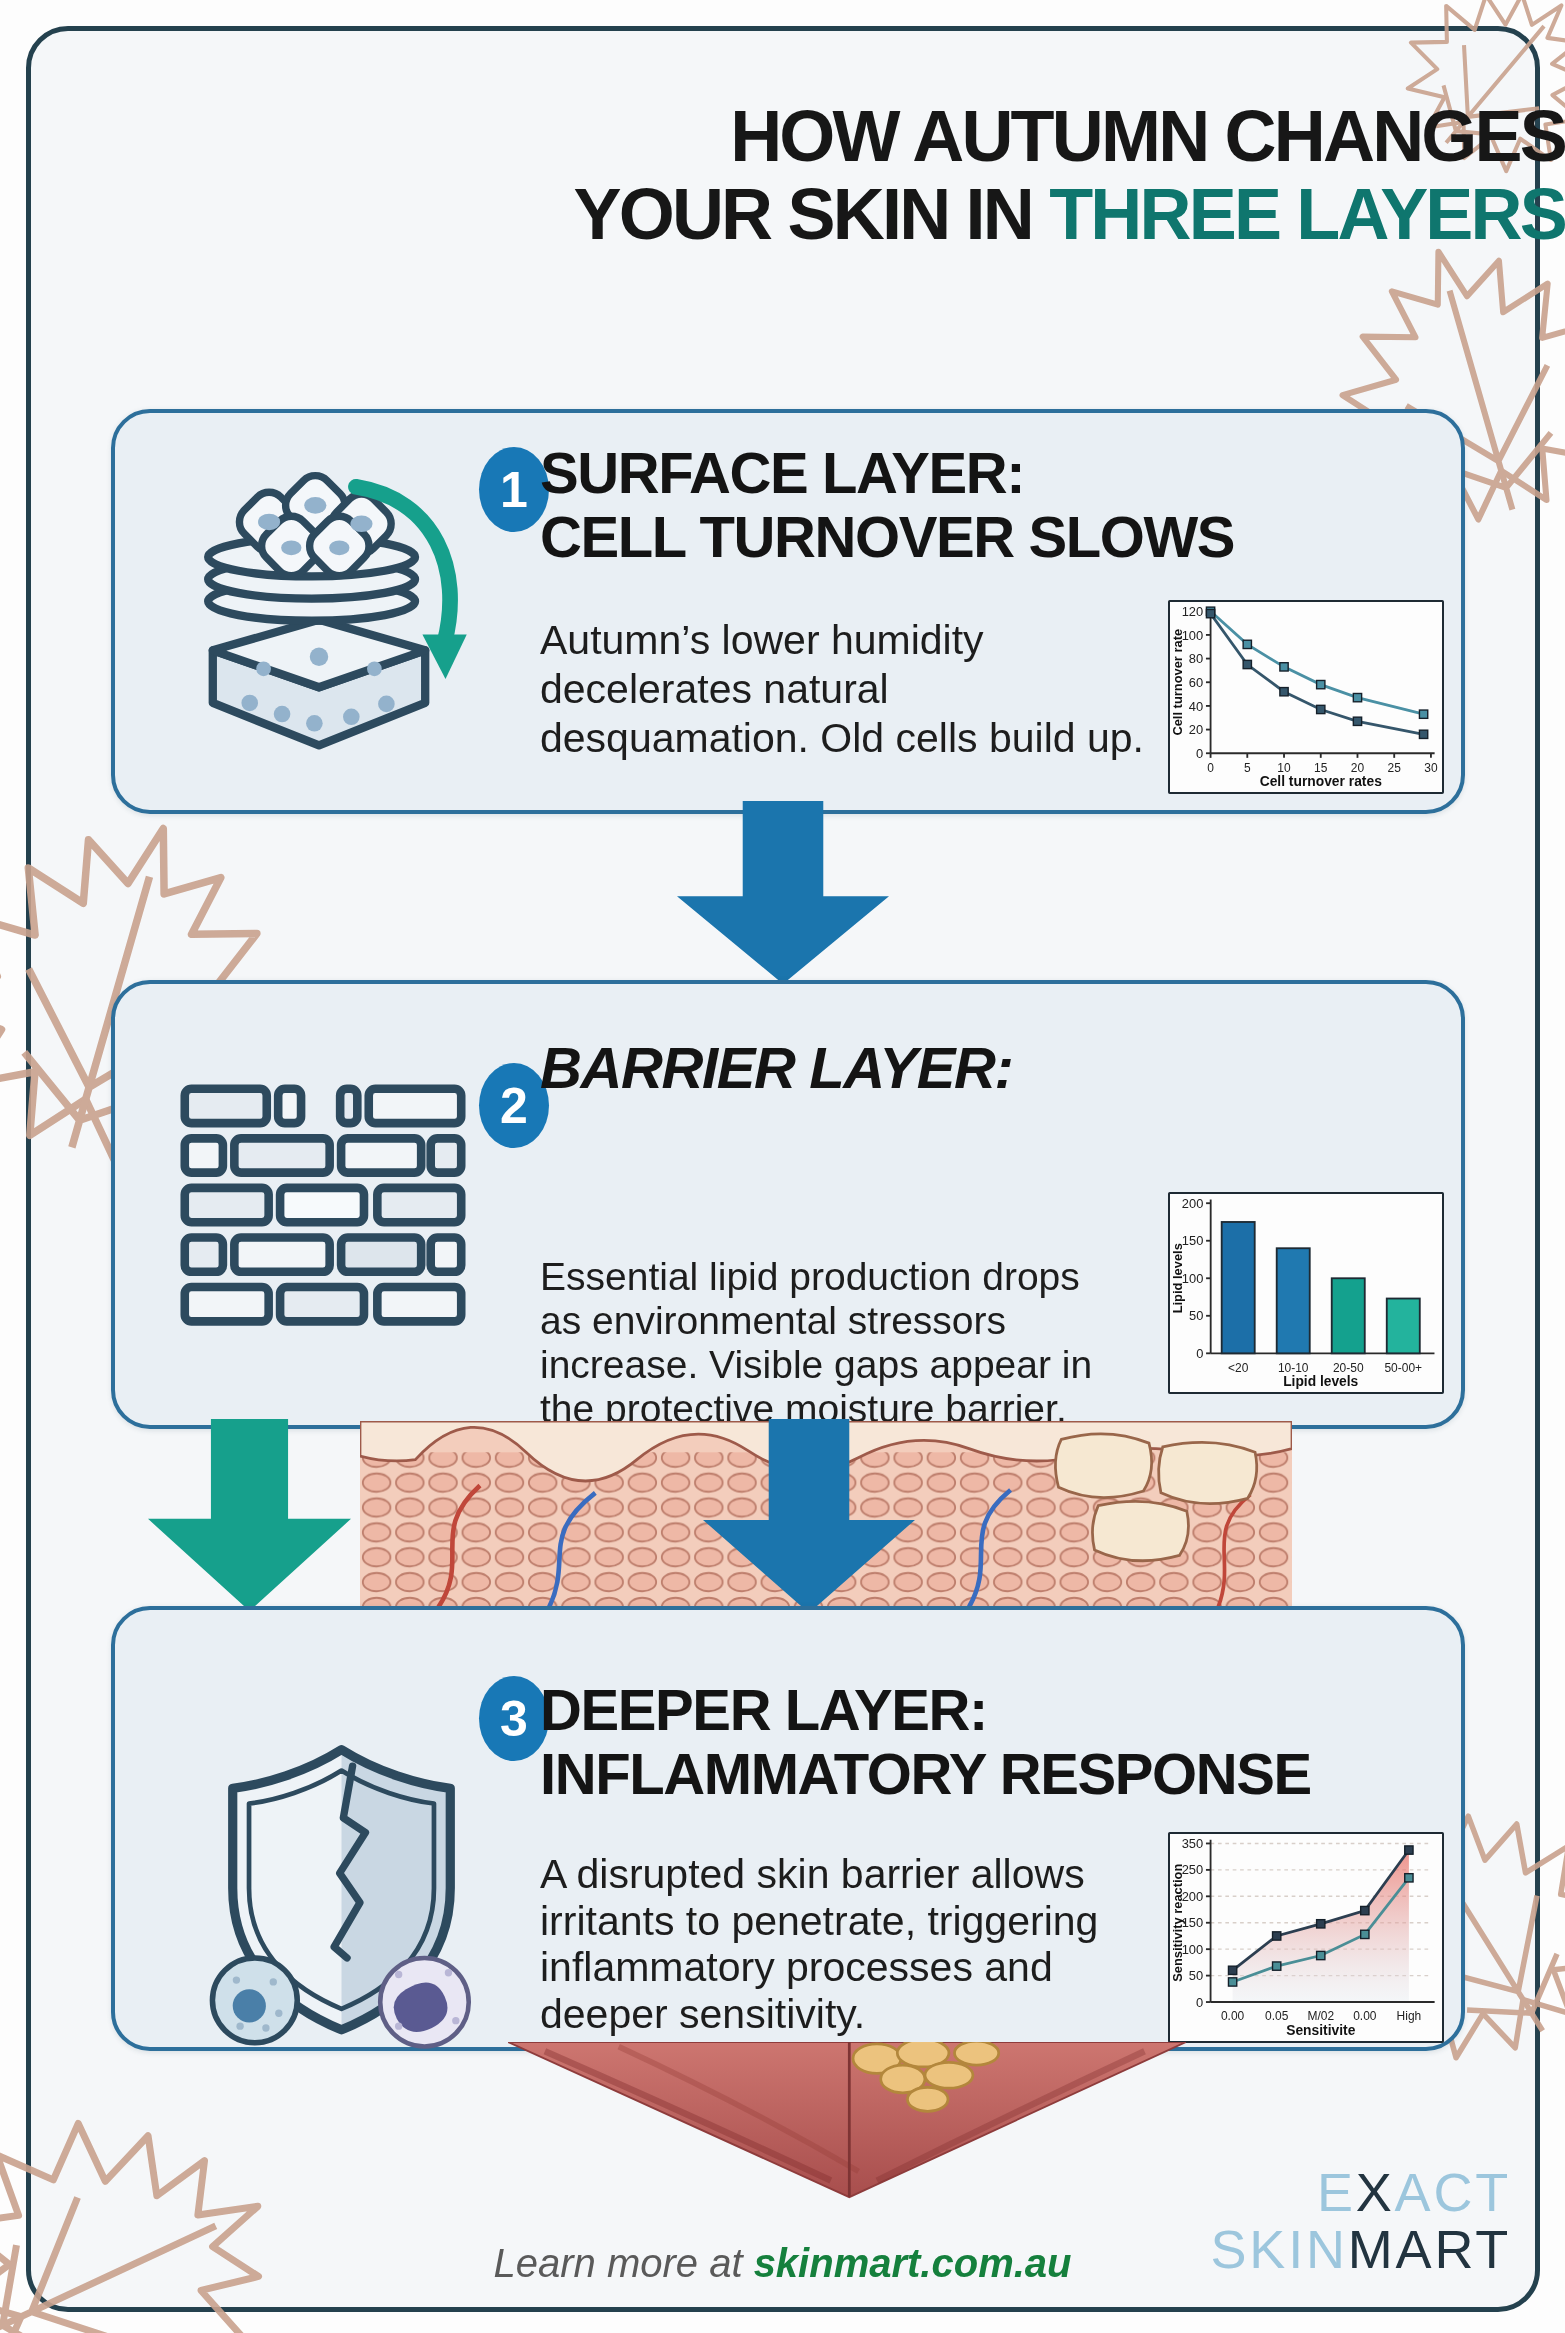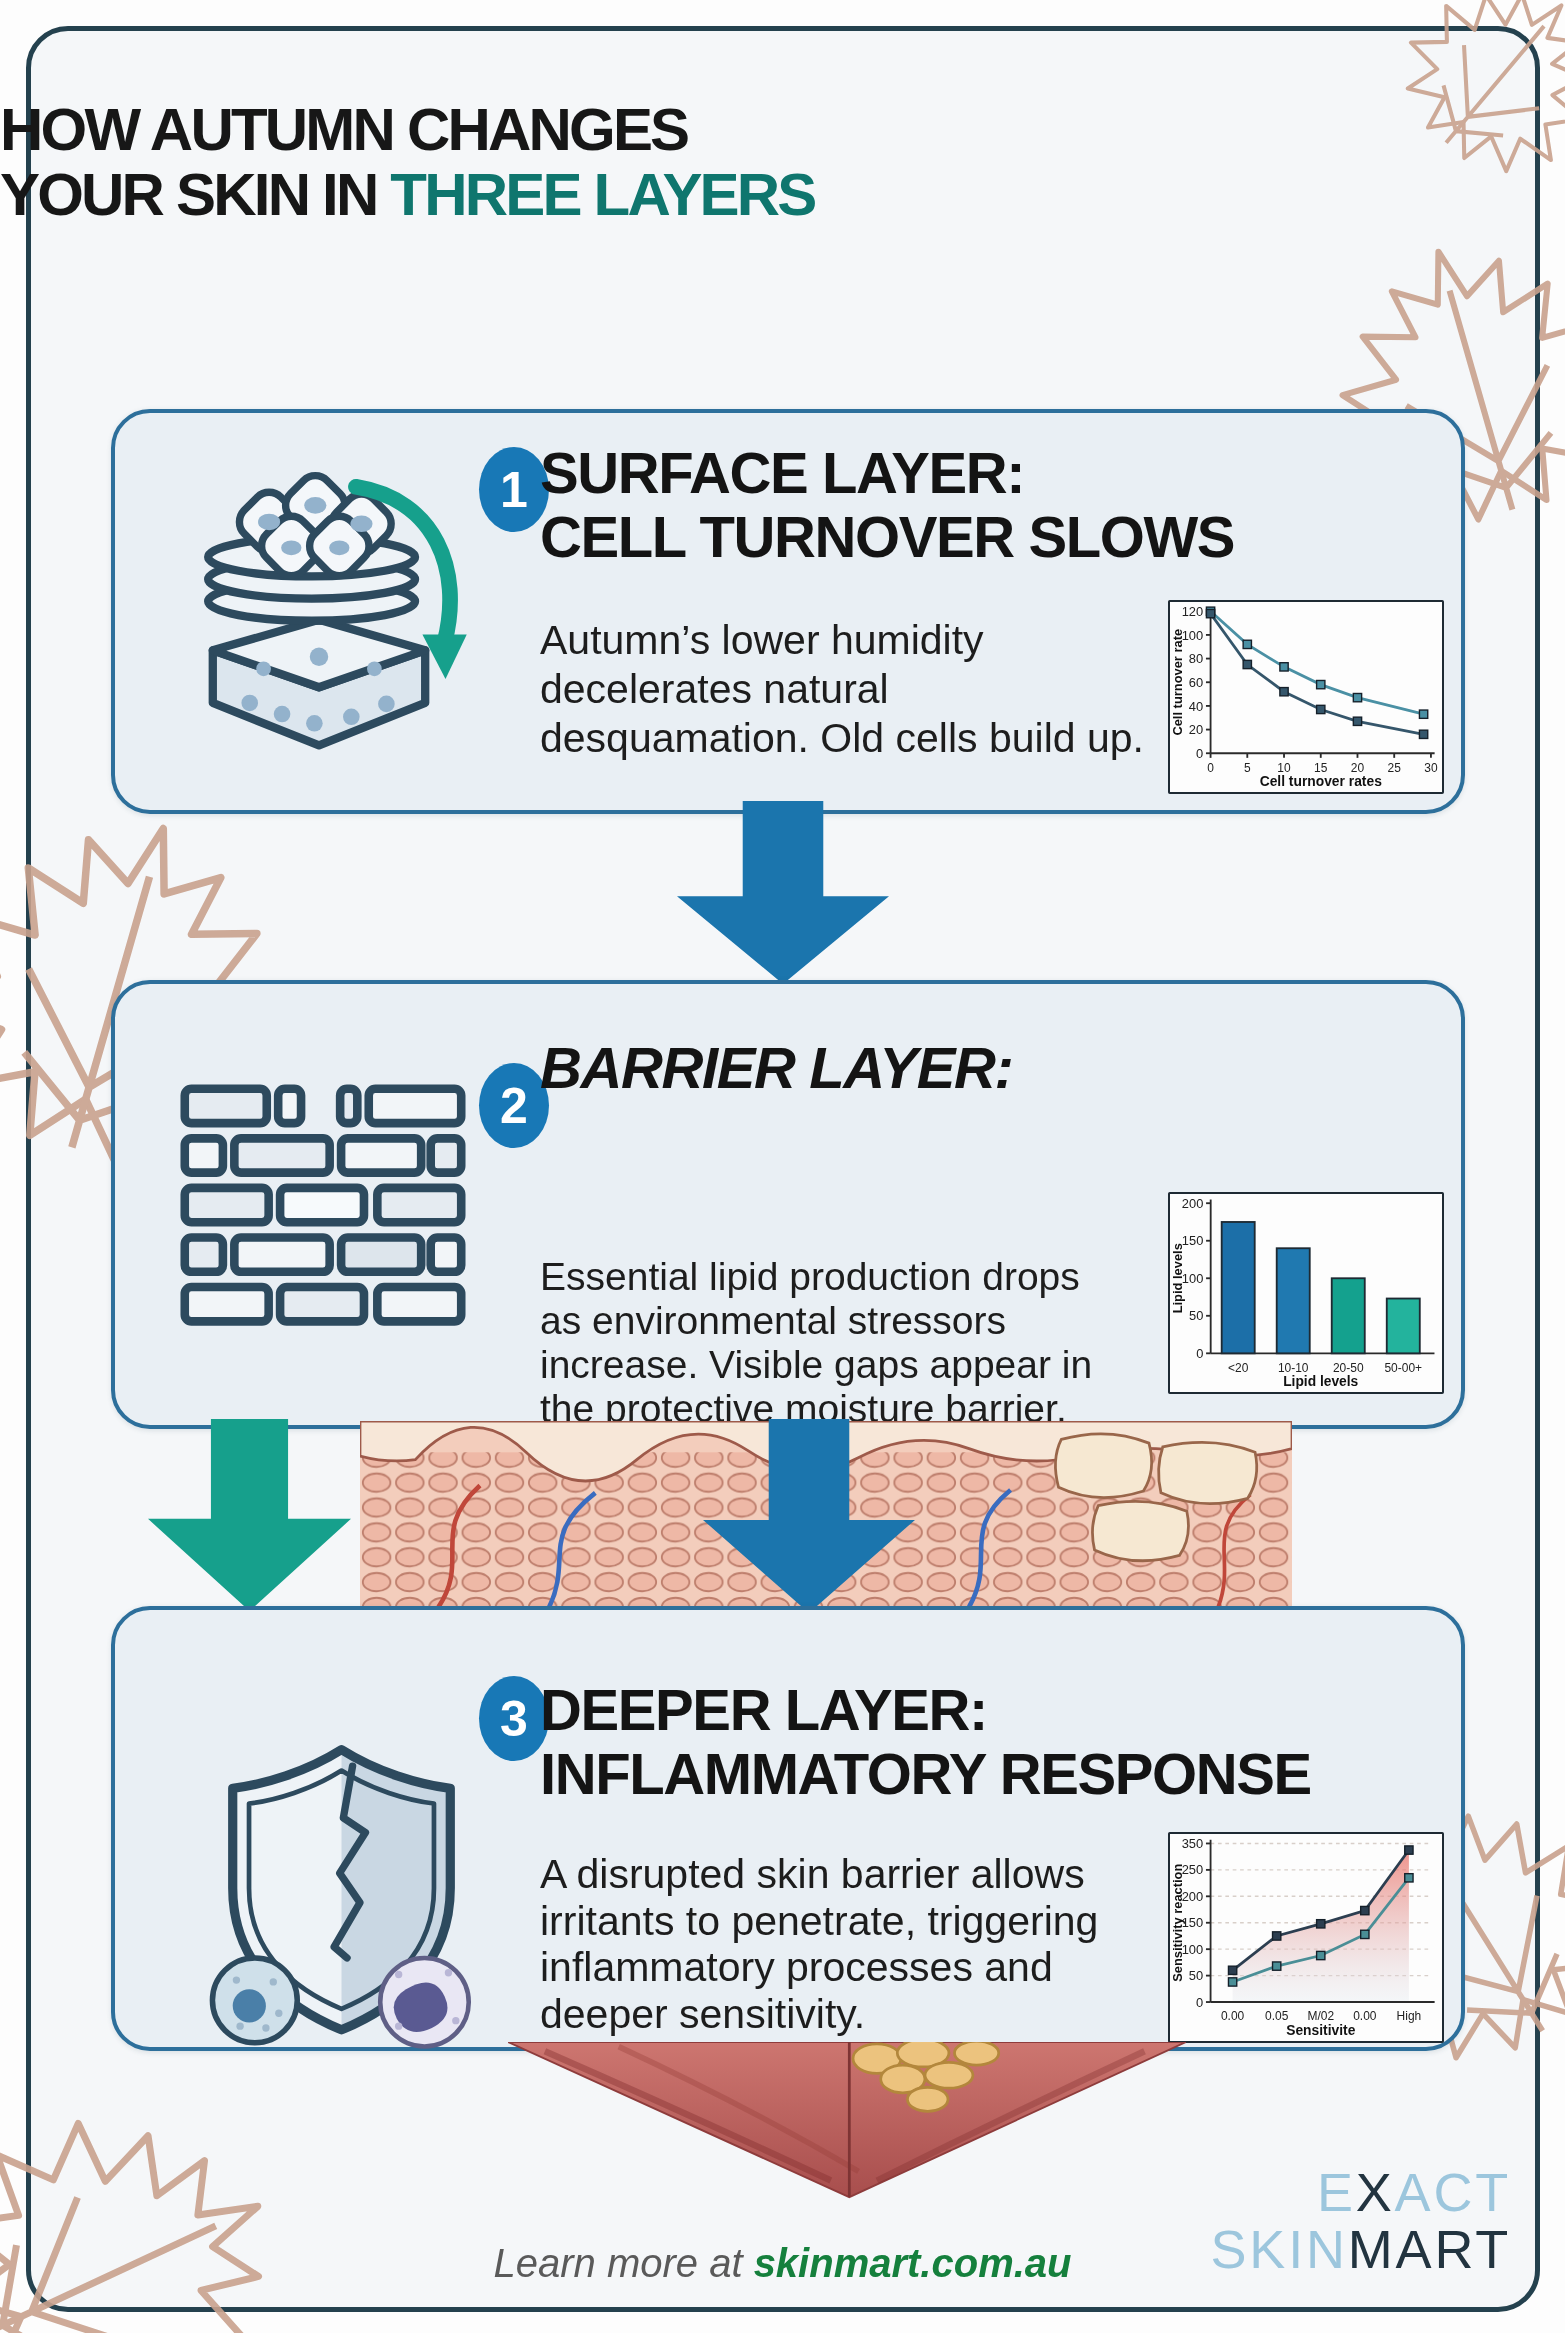--- a/index.html
+++ b/index.html
@@ -4,22 +4,22 @@
 <style>
   html,body{margin:0;padding:0;background:#ffffff;}
   .poster{position:relative;width:1565px;height:2333px;background:#fdfdfd;overflow:hidden;
           font-family:"Liberation Sans",sans-serif;color:#1b1b1b;}
   .frame{position:absolute;left:26px;top:26px;width:1504px;height:2276px;
          border:5.5px solid #24414e;border-radius:42px;background:#f5f7f9;}
   
   .leaf{position:absolute;opacity:.9;}
   .leaf svg{width:100%;height:100%;}
   
-  .title{position:absolute;left:0;top:98px;width:100%;text-align:left;
-         font-weight:800;font-size:60px;line-height:1.08;letter-spacing:-2.8px;color:#171717;}
+  .title{position:absolute;left:0;top:98px;width:100%;text-align:right;
+         font-weight:800;font-size:72px;line-height:1.08;letter-spacing:-2.8px;color:#171717;}
   .title .hl{color:#0f766e;}
   
   .card{position:absolute;left:111px;width:1346px;background:#e9eff4;
         border:4.6px solid #2d6f9b;border-radius:39px;box-shadow:0 1.8px 5.5px rgba(40,70,90,.12);}
   .card1{top:409px;height:397px;}
   .card2{top:980px;height:441px;}
   .card3{top:1606px;height:437px;}
   .icon-box{position:absolute;}
   .num-badge{position:absolute;width:70px;height:85px;border-radius:50%;background:#1878b6;
              color:#fff;font-weight:800;font-size:50px;display:flex;align-items:center;justify-content:center;}

